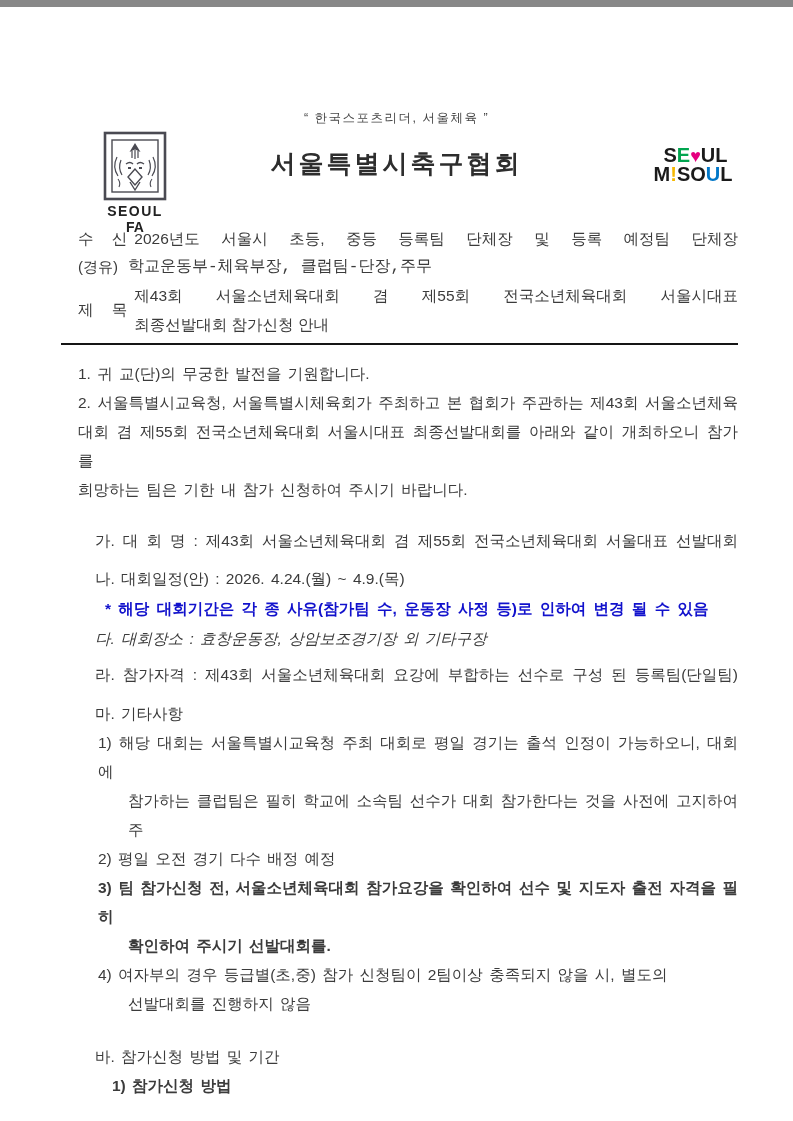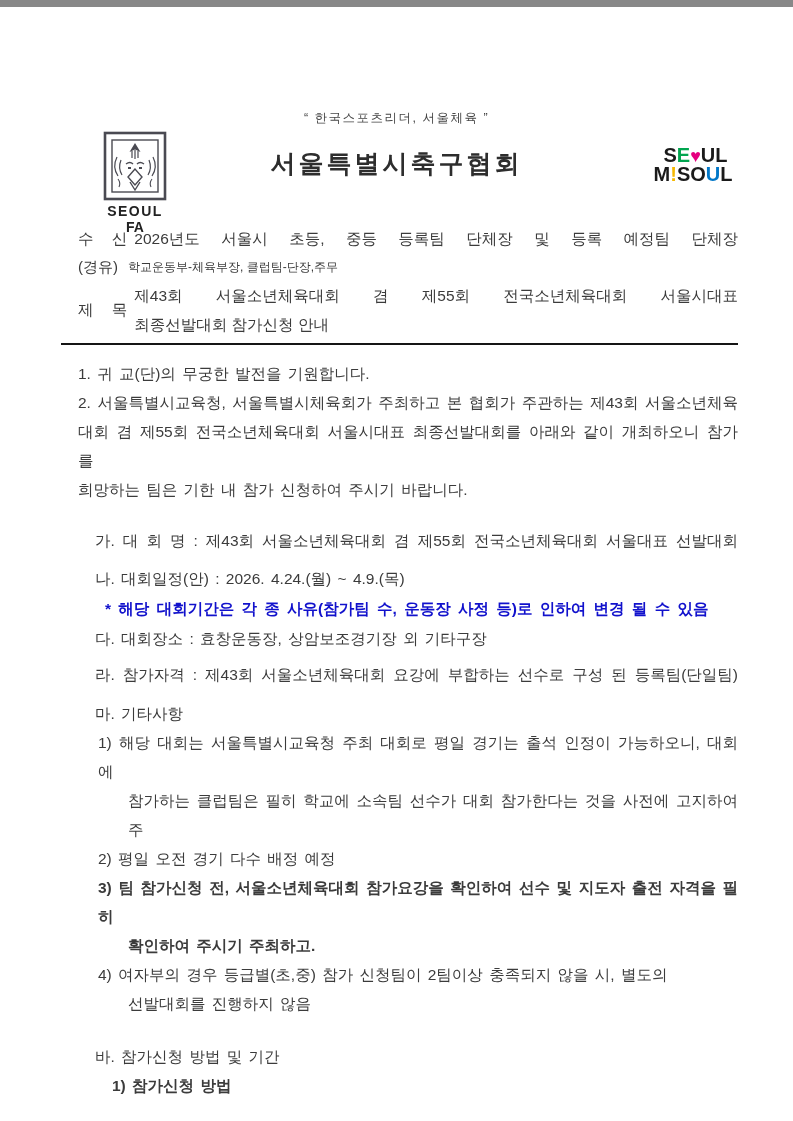--- a/index.html
+++ b/index.html
@@ -34,39 +34,39 @@
   .c-green{color:var(--logo_green,#00a54f);}
   .c-pink{color:var(--logo_pink,#e5007f);font-size:18px;}
   .c-yellow{color:var(--logo_yellow,#f5b800);}
   .c-blue{color:var(--logo_blue,#0077c8);}
   
   .content{position:absolute;top:218px;left:78px;width:660px;font-size:15.5px;}
   .r-row{display:flex;line-height:28px;}
   .r-label{flex:0 0 50px;letter-spacing:7px;white-space:nowrap;}
   .r-label.via{letter-spacing:0;font-size:15px;}
   .r-value{flex:1;}
-  .via-val{font-size:12px;}
+  .via-val{font-size:16px;font-family:Liberation Mono, monospace;}
   .subj-row{align-items:center;}
   .subj-row .r-value div{line-height:29px;}
   .stretch{text-align:justify;text-align-last:justify;}
   .divider{
     border:none;border-top:2px solid var(--rule_black,#151515);
     width:677px;margin:4px 0 0 -17px;
   }
   .para{line-height:29px;word-spacing:2px;}
   .p1{margin-top:14px;}
   .sec{line-height:29px;word-spacing:2px;}
   .ind1{padding-left:17px;}
   .note-blue{
     padding-left:27px;margin-top:1px;
     color:var(--accent_blue,#1111cc);font-weight:bold;word-spacing:3px;
   }
   .mt-ga{margin-top:22px;}
   .mt-na{margin-top:9px;}
-  .mt-da{margin-top:1px;}
+  .mt-da{margin-top:1px;font-style:italic;}
   .mt-ra{margin-top:7px;}
   .mt-ma{margin-top:10px;}
   .mt-ba{margin-top:24px;}
   .sub{padding-left:20px;}
   .sub .cont{padding-left:30px;}
   .bold{font-weight:bold;}
   .f1-head{padding-left:34px;font-weight:bold;}
 </style>
 </head>
 <body>
@@ -135,21 +135,21 @@
     <div class="sec ind1 mt-ra stretch">라. 참가자격 : 제43회 서울소년체육대회 요강에 부합하는 선수로 구성 된 등록팀(단일팀)</div>
 
     <div class="sec ind1 mt-ma">마. 기타사항</div>
     <div class="sec sub">
       <div class="stretch">1) 해당 대회는 서울특별시교육청 주최 대회로 평일 경기는 출석 인정이 가능하오니, 대회에</div>
       <div class="cont stretch">참가하는 클럽팀은 필히 학교에 소속팀 선수가 대회 참가한다는 것을 사전에 고지하여 주</div>
     </div>
     <div class="sec sub">2) 평일 오전 경기 다수 배정 예정</div>
     <div class="sec sub bold">
       <div class="stretch">3) 팀 참가신청 전, 서울소년체육대회 참가요강을 확인하여 선수 및 지도자 출전 자격을 필히</div>
-      <div class="cont">확인하여 주시기 주최하고.</div>
+      <div class="cont">확인하여 주시기 선발대회를.</div>
     </div>
     <div class="sec sub">
       <div>4) 여자부의 경우 등급별(초,중) 참가 신청팀이 2팀이상 충족되지 않을 시, 별도의</div>
       <div class="cont">선발대회를 진행하지 않음</div>
     </div>
 
     <div class="sec ind1 mt-ba">바. 참가신청 방법 및 기간</div>
     <div class="sec f1-head">1) 참가신청 방법</div>
 
   </div>

